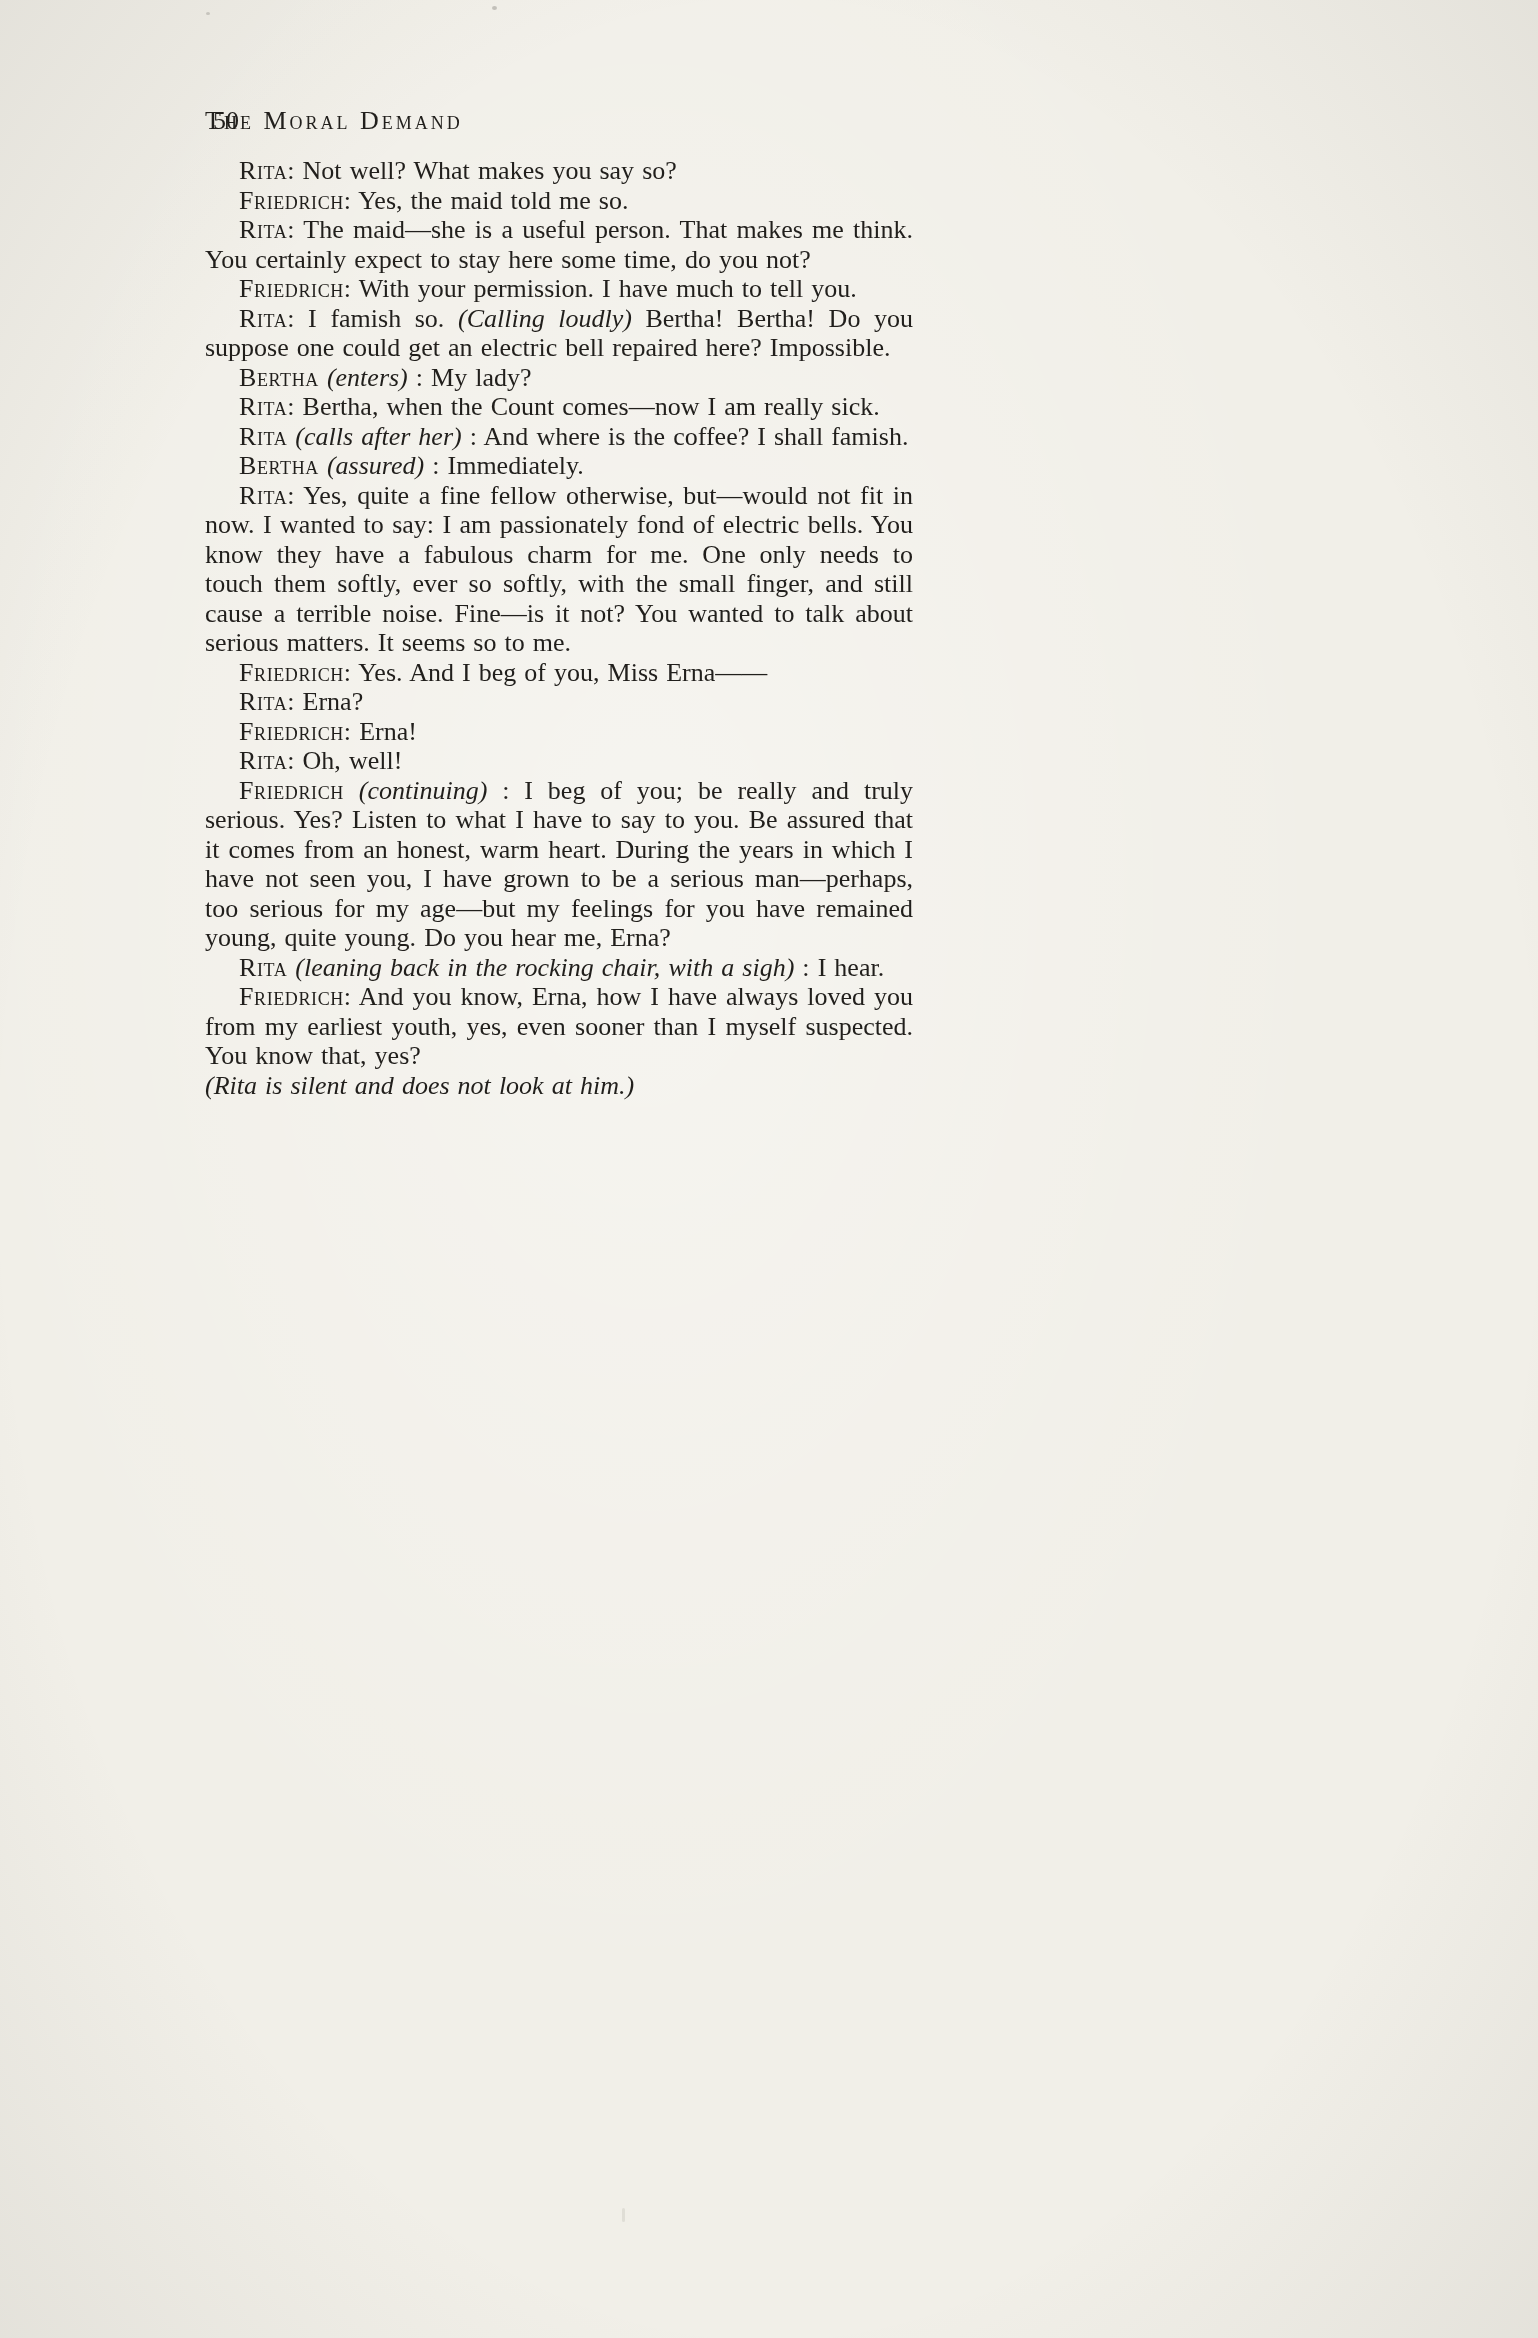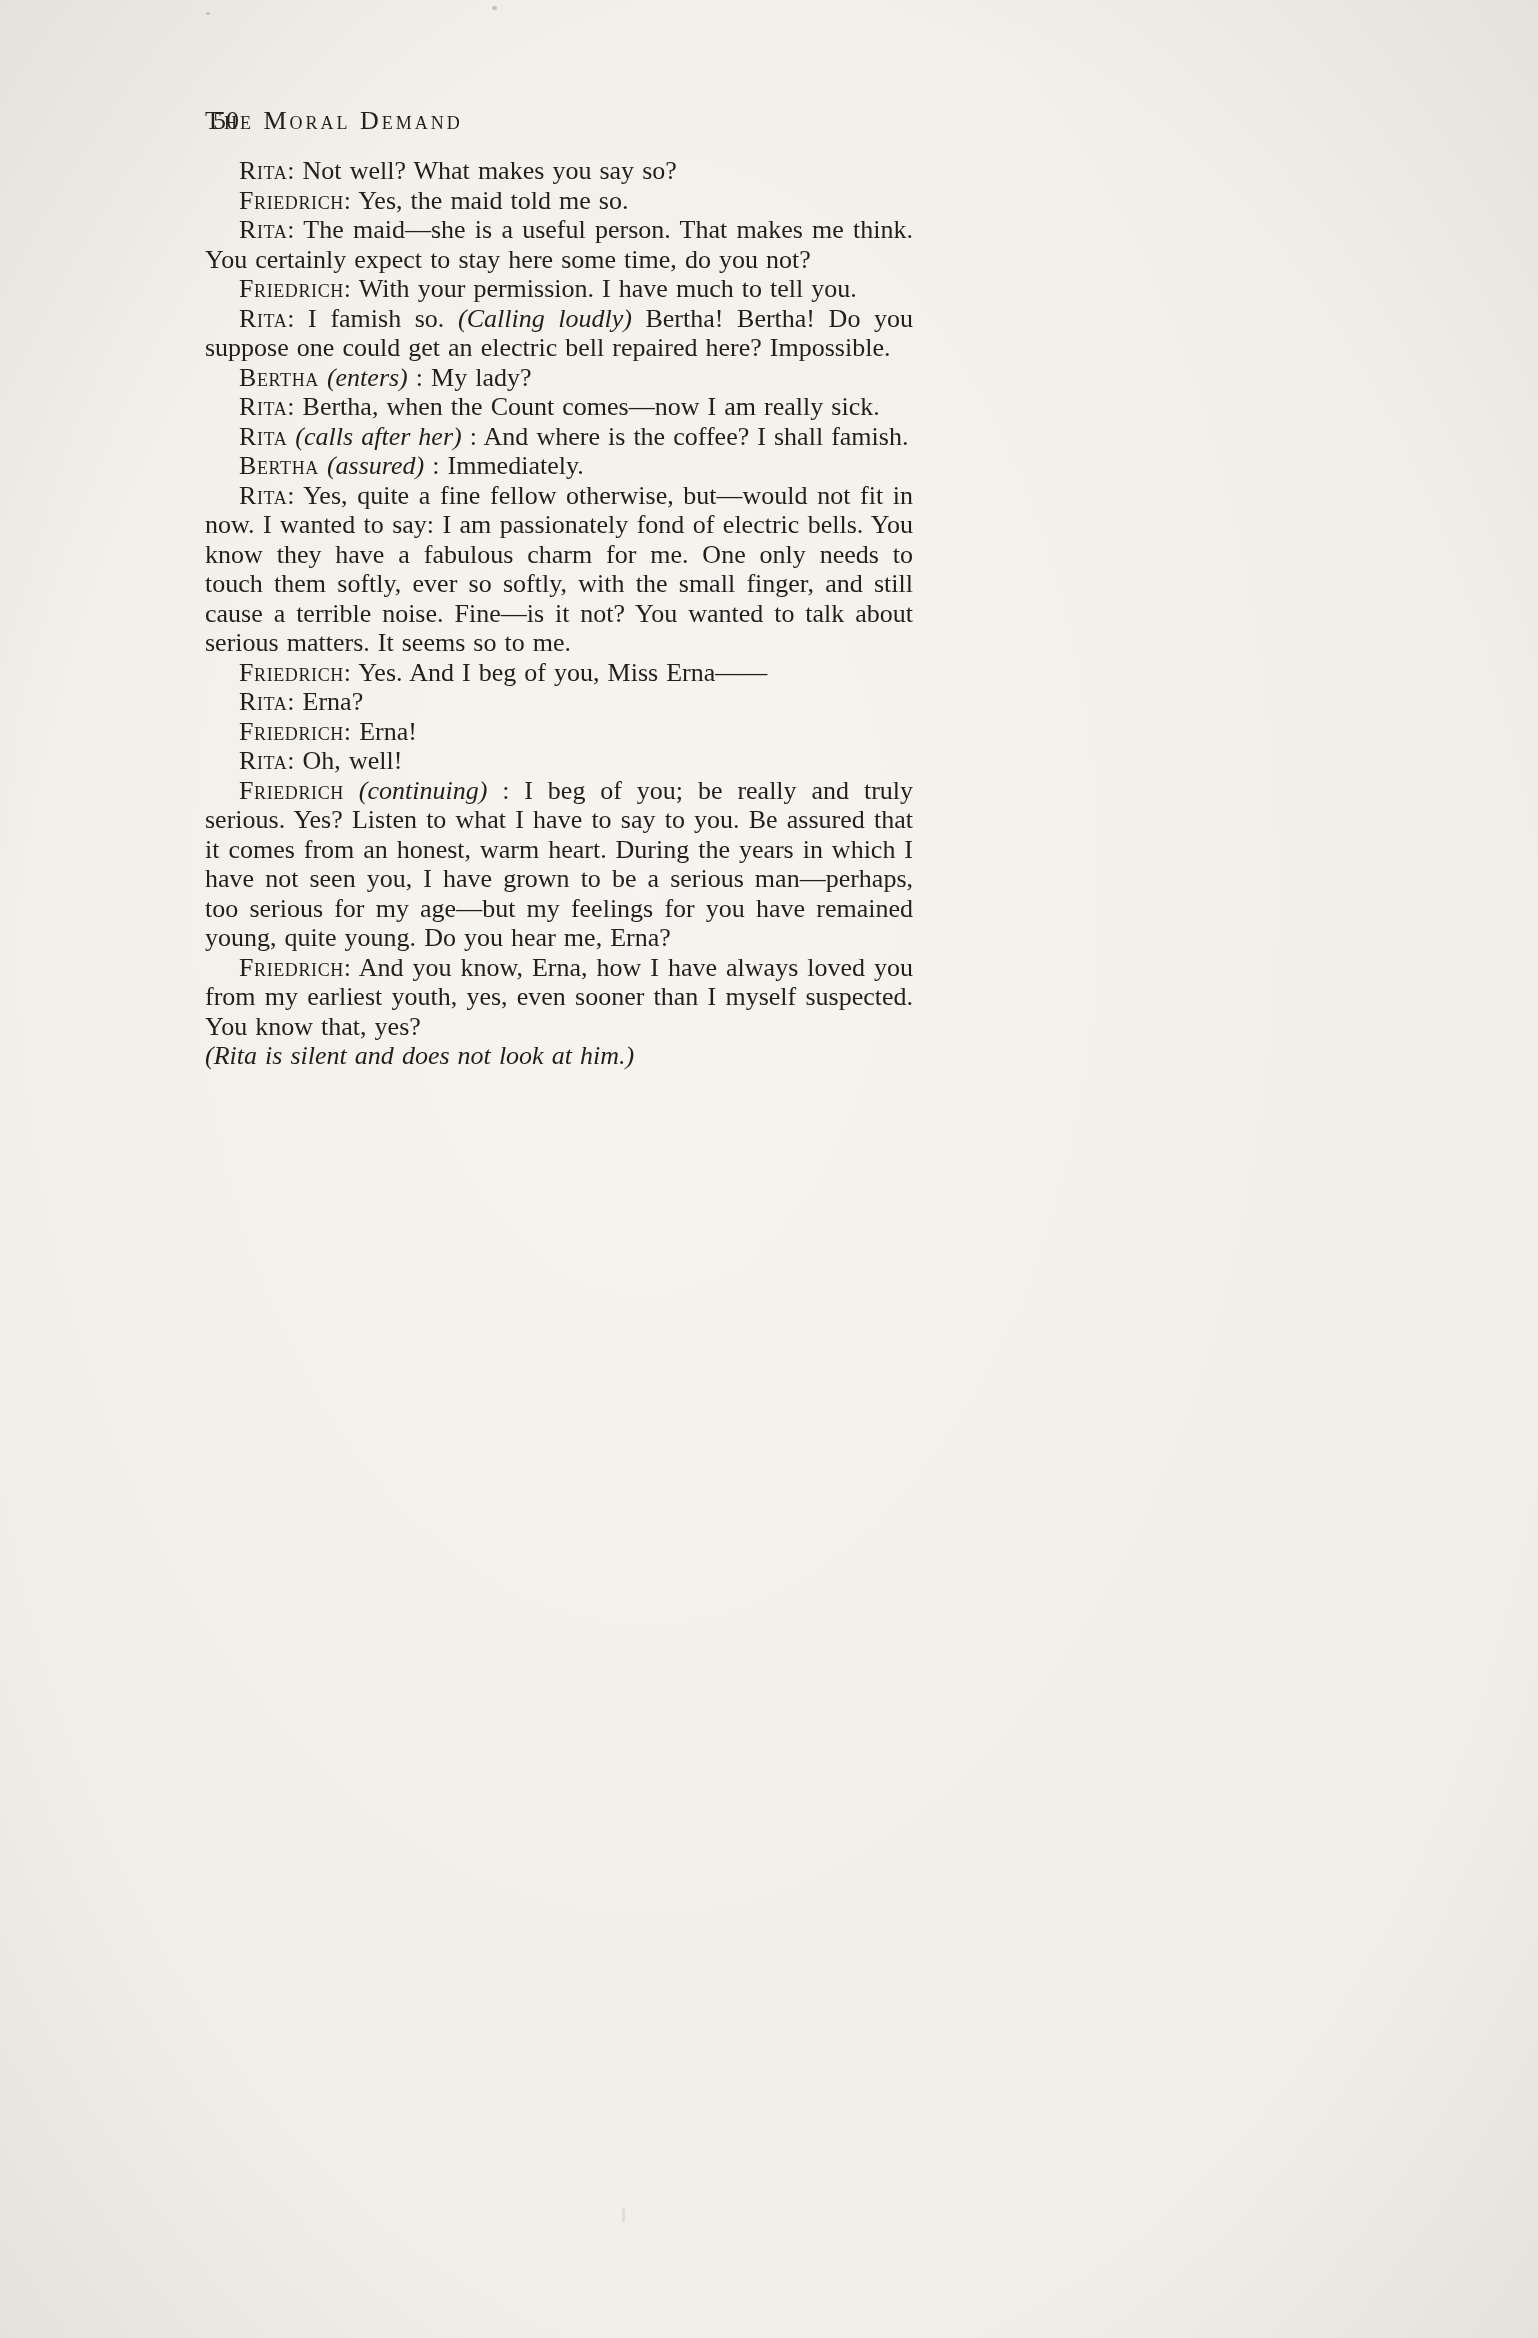--- a/index.html
+++ b/index.html
@@ -107,18 +107,19 @@
         <p class="para"><span class="seg-smallcaps">Bertha</span><span class="seg-normal"> </span><span class="seg-italic">(enters)</span><span class="seg-normal"> : My lady?</span></p>
         <p class="para"><span class="seg-smallcaps">Rita</span><span class="seg-normal">: Bertha, when the Count comes—now I am really sick.</span></p>
         <p class="para"><span class="seg-smallcaps">Rita</span><span class="seg-normal"> </span><span class="seg-italic">(calls after her)</span><span class="seg-normal"> : And where is the coffee? I shall famish.</span></p>
         <p class="para"><span class="seg-smallcaps">Bertha</span><span class="seg-normal"> </span><span class="seg-italic">(assured)</span><span class="seg-normal"> : Immediately.</span></p>
         <p class="para"><span class="seg-smallcaps">Rita</span><span class="seg-normal">: Yes, quite a fine fellow otherwise, but—would not fit in now. I wanted to say: I am passionately fond of electric bells. You know they have a fabulous charm for me. One only needs to touch them softly, ever so softly, with the small finger, and still cause a terrible noise. Fine—is it not? You wanted to talk about serious matters. It seems so to me.</span></p>
         <p class="para"><span class="seg-smallcaps">Friedrich</span><span class="seg-normal">: Yes. And I beg of you, Miss Erna——</span></p>
         <p class="para"><span class="seg-smallcaps">Rita</span><span class="seg-normal">: Erna?</span></p>
         <p class="para"><span class="seg-smallcaps">Friedrich</span><span class="seg-normal">: Erna!</span></p>
         <p class="para"><span class="seg-smallcaps">Rita</span><span class="seg-normal">: Oh, well!</span></p>
         <p class="para"><span class="seg-smallcaps">Friedrich</span><span class="seg-normal"> </span><span class="seg-italic">(continuing)</span><span class="seg-normal"> : I beg of you; be really and truly serious. Yes? Listen to what I have to say to you. Be assured that it comes from an honest, warm heart. During the years in which I have not seen you, I have grown to be a serious man—perhaps, too serious for my age—but my feelings for you have remained young, quite young. Do you hear me, Erna?</span></p>
+        <p class="para"><span class="seg-smallcaps">Rita</span><span class="seg-normal"> </span><span class="seg-italic">(leaning back in the rocking chair, with a sigh)</span><span class="seg-normal"> : I hear.</span></p>
         <p class="para"><span class="seg-smallcaps">Friedrich</span><span class="seg-normal">: And you know, Erna, how I have always loved you from my earliest youth, yes, even sooner than I myself suspected. You know that, yes?</span></p>
         <p class="para noindent"><span class="seg-italic">(Rita is silent and does not look at him.)</span></p>
       </div>
 
   </div>
 </div>
 
 </body></html>

